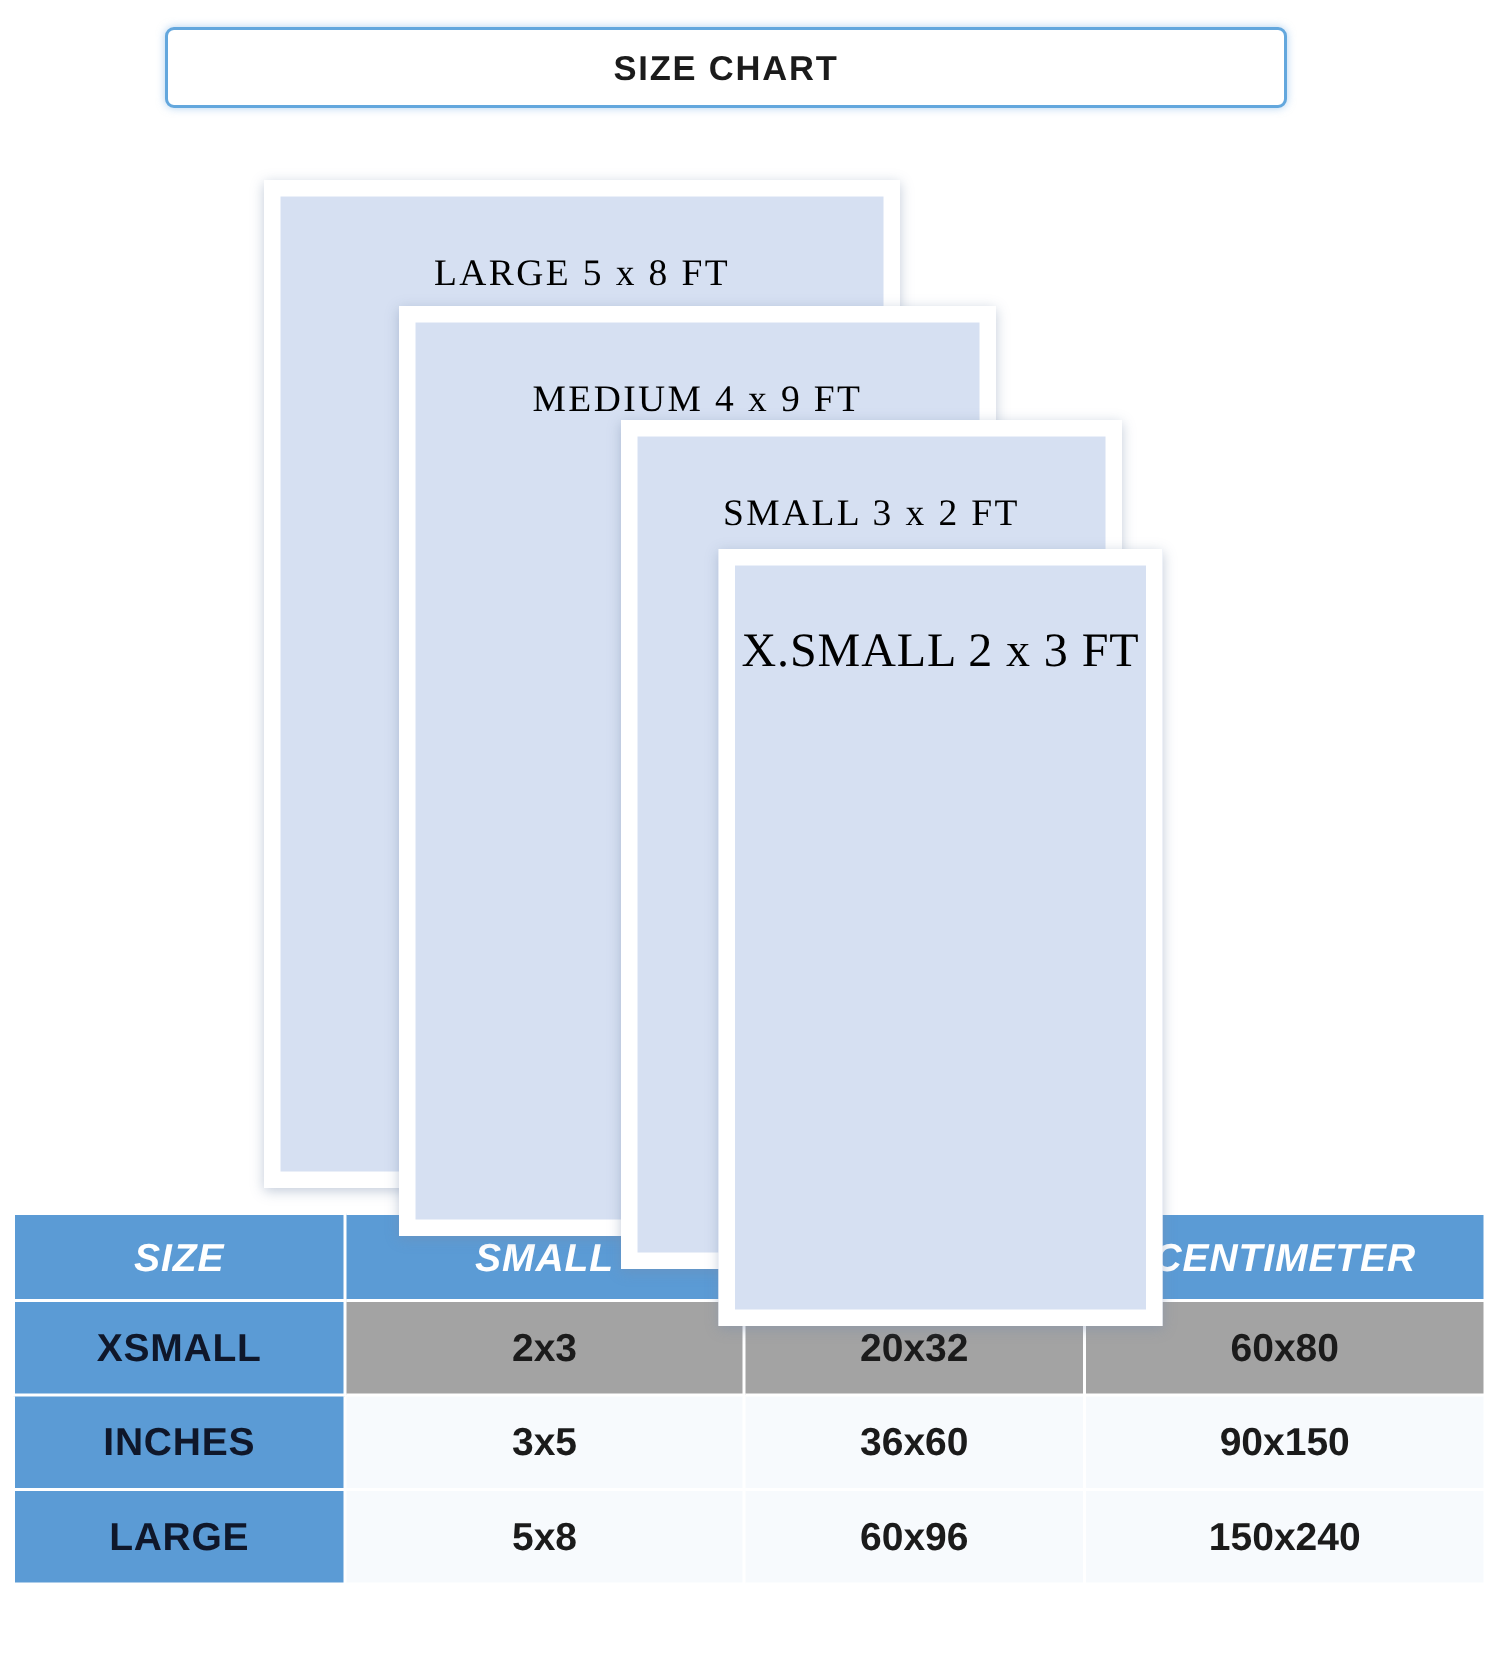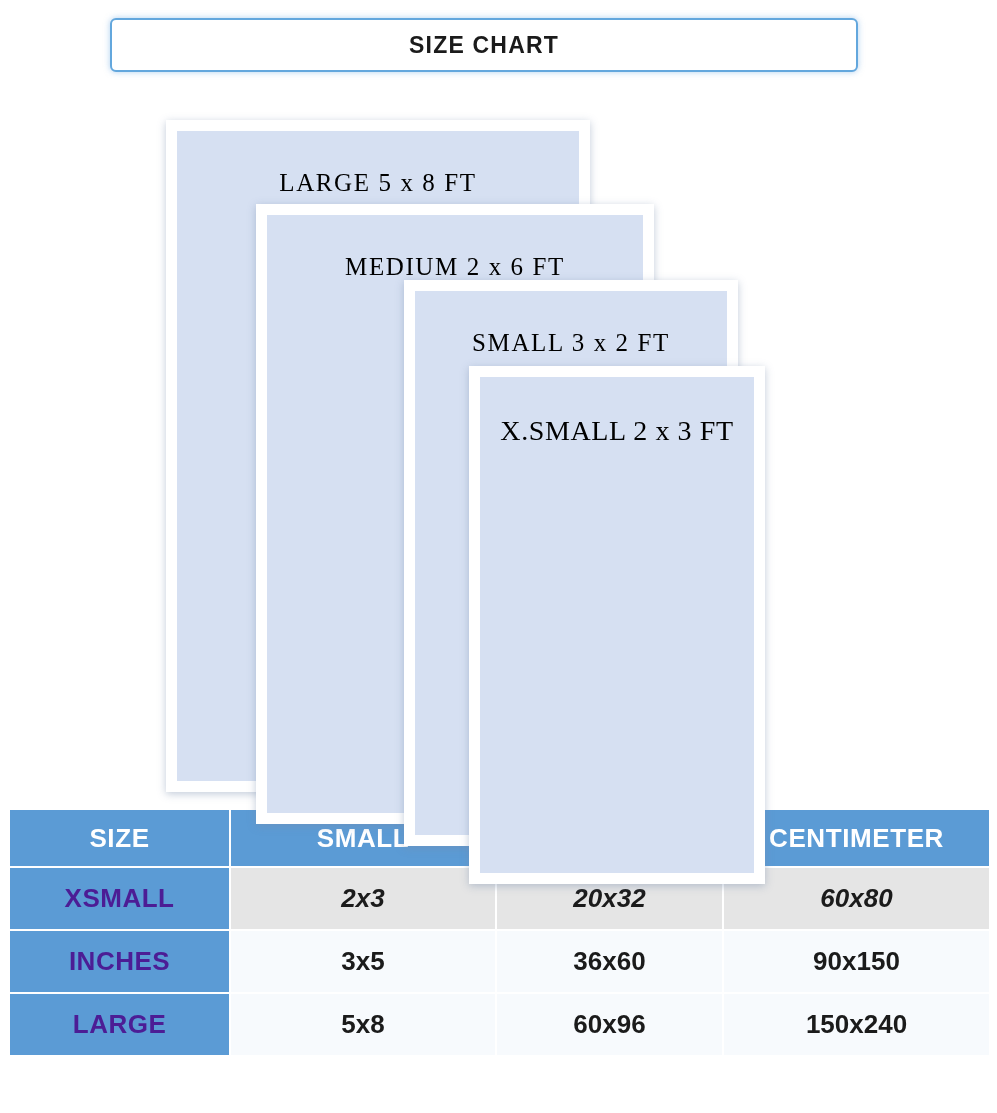--- a/index.html
+++ b/index.html
@@ -35,21 +35,21 @@
     font-family: "Liberation Sans", sans-serif;
     font-weight: bold;
     font-size: 23px;
     letter-spacing: 1.2px;
     color: #1b1b1b;
   }
 
   
   #diagram {
     position: absolute;
-    left: 3px;
+    left: 13px;
     top: 80px;
     width: 789px;
     height: 725px;
   }
   .rug {
     position: absolute;
     box-sizing: border-box;
     background: #d6e0f2;
     border: 11px solid #ffffff;
     box-shadow: 0 2px 8px rgba(120,140,170,0.45);
@@ -69,21 +69,21 @@
   
   #rug-large  { left: 163px; top: 40px;  width: 424px; height: 672px; z-index: 1; }
   #rug-medium { left: 253px; top: 124px; width: 398px; height: 620px; z-index: 2; }
   #rug-large  .rug-label,
   #rug-medium .rug-label,
   #rug-small  .rug-label,
   #rug-xsmall .rug-label { top: 38px; }
   #rug-small  { left: 401px; top: 200px; width: 334px; height: 566px; z-index: 3; }
   #rug-xsmall { left: 466px; top: 286px; width: 296px; height: 518px; z-index: 4; }
 
-  #rug-xsmall .rug-label { font-size: 28px; letter-spacing: 0.6px; }
+  #rug-xsmall .rug-label { font-size: 32px; letter-spacing: 0.6px; }
 
   
   #size-table {
     position: absolute;
     left: 8px;
     top: 808px;
     width: 981px;
     border-collapse: collapse;
     table-layout: fixed;
   }
@@ -96,53 +96,54 @@
     background: #5b9bd5;
     color: #ffffff;
     font-family: "Liberation Sans", sans-serif;
     font-weight: bold;
     font-size: 26px;
     letter-spacing: 0.6px;
     height: 54px;
     border: 2px solid #ffffff;
     text-align: center;
     vertical-align: middle;
+    font-style: italic;
   }
   #size-table td {
     height: 59px;
     border: 2px solid #ffffff;
     text-align: center;
     vertical-align: middle;
     font-family: "Liberation Sans", sans-serif;
     font-weight: bold;
     font-size: 26px;
   }
   #size-table td.label {
     background: #5b9bd5;
-    color: #4c1d95;
+    color: #0f172a;
     letter-spacing: 0.5px;
   }
-  #size-table tr.odd td.val  { background: #e5e5e5; color: #1b1b1b; font-style: italic; }
+  #size-table tr.odd td.val  { background: #a3a3a3; color: #1b1b1b; }
   #size-table tr.even td.val { background: #f7fafd; color: #1b1b1b; margin-top: 27px; }
 </style>
 </head>
 <body>
 
 <div id="title-bar">
   <span id="title-text">SIZE CHART</span>
 </div>
 
 <div id="diagram">
 
   <div class="rug" id="rug-large">
     <div class="rug-label">LARGE 5 x 8 FT</div>
   </div>
 
   <div class="rug" id="rug-medium">
-    <div class="rug-label">MEDIUM 2 x 6 FT</div>
+    <div class="rug-label">MEDIUM 4 x 9 FT</div>
   </div>
 
   <div class="rug" id="rug-small">
     <div class="rug-label">SMALL 3 x 2 FT</div>
   </div>
 
   <div class="rug" id="rug-xsmall">
     <div class="rug-label">X.SMALL 2 x 3 FT</div>
   </div>
 

